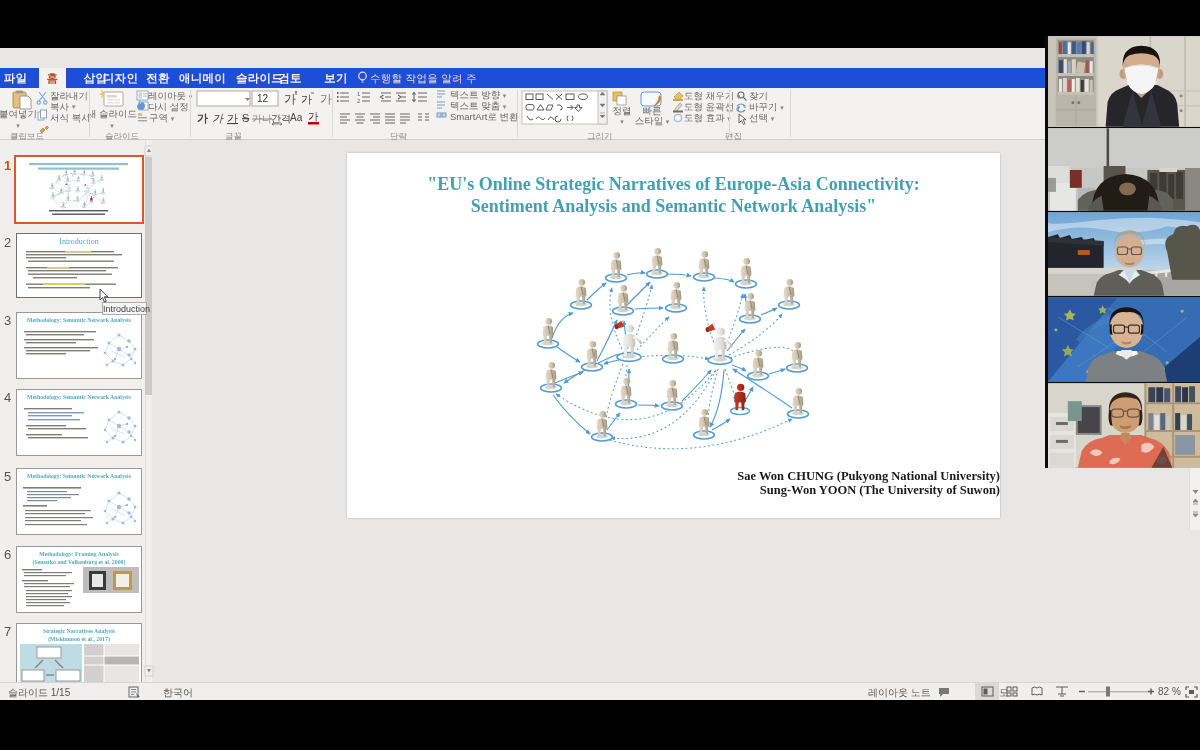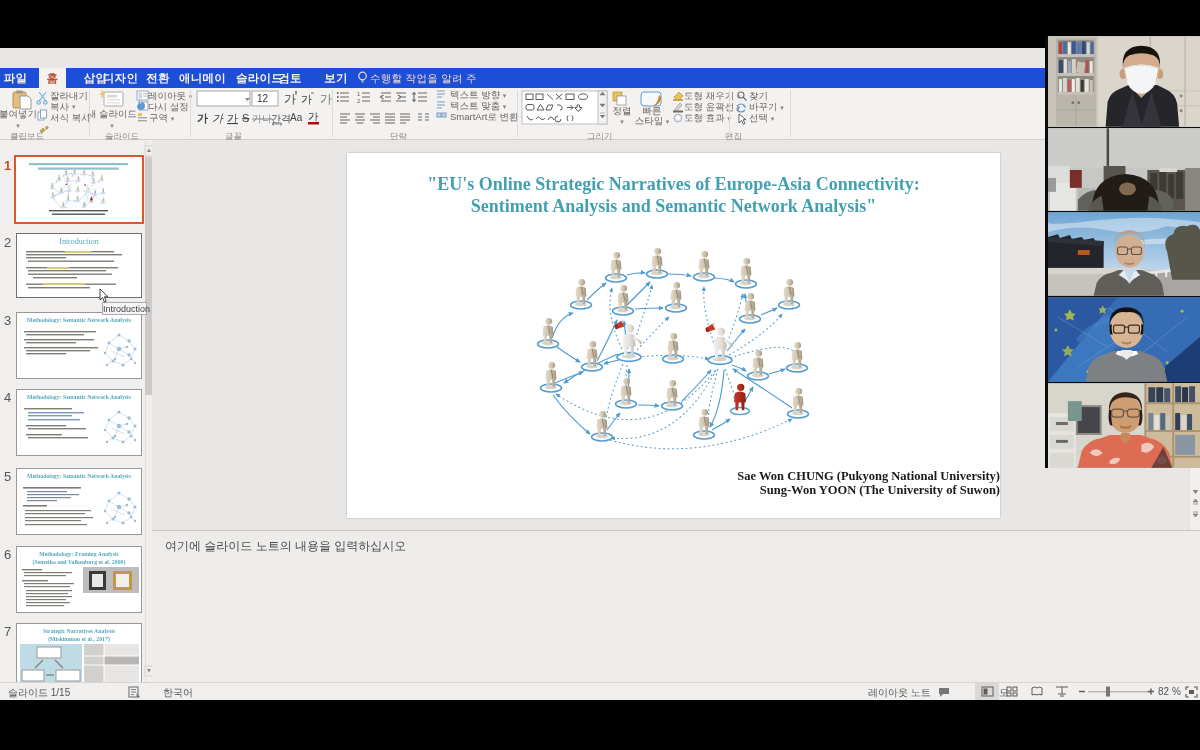--- a/index.html
+++ b/index.html
@@ -567,23 +567,20 @@
         <g transform="scale(1.15)">
           <circle cx="0.6" cy="-20.6" r="3.2" fill="url(#pr)"></circle>
           <path d="M-4.4,-15.6 Q0.2,-18.6 4.6,-15.4 L5.1,-8.6 Q5.1,-7.4 3.9,-7.4 L3.7,-0.6 L1.6,-0.6 L1,-7.4 L-1,-7.4 L-1.8,-0.6 L-3.9,-0.6 L-4.1,-7.4 Q-5.2,-7.4 -5.1,-8.6 Z" fill="url(#pr)"></path>
         </g>
       </g>
       </g>
     </svg>
     <div class="sauth">Sae Won CHUNG (Pukyong National University)<br>Sung-Won YOON (The University of Suwon)</div>
   </div>
       </div>
-  <div id="notes">
-        <div class="ph">여기에 슬라이드 노트의 내용을 입력하십시오</div>
-      </div>
   <div style="position:absolute;left:1189px;top:92px;width:11px;height:390px;background:#F1F0EF;border-left:1px solid #E0DEDC">
     <svg width="11" height="390">
       <rect x="2" y="2" width="8" height="330" fill="#CDCBC9" opacity="0"></rect>
       <path d="M2.5,350 l3,4 3,-4 z" fill="#8A8886"></path>
       <path d="M3,362 l2.5,-3 2.5,3 z M3,364 h5" fill="#8A8886" stroke="#8A8886" stroke-width=".8"></path>
       <path d="M3,374 l2.5,3 2.5,-3 z M3,372 h5" fill="#8A8886" stroke="#8A8886" stroke-width=".8"></path>
     </svg>
   </div>
   <div id="statusbar">
     <span style="position:absolute;left:8px;top:3px">슬라이드 1/15</span>

